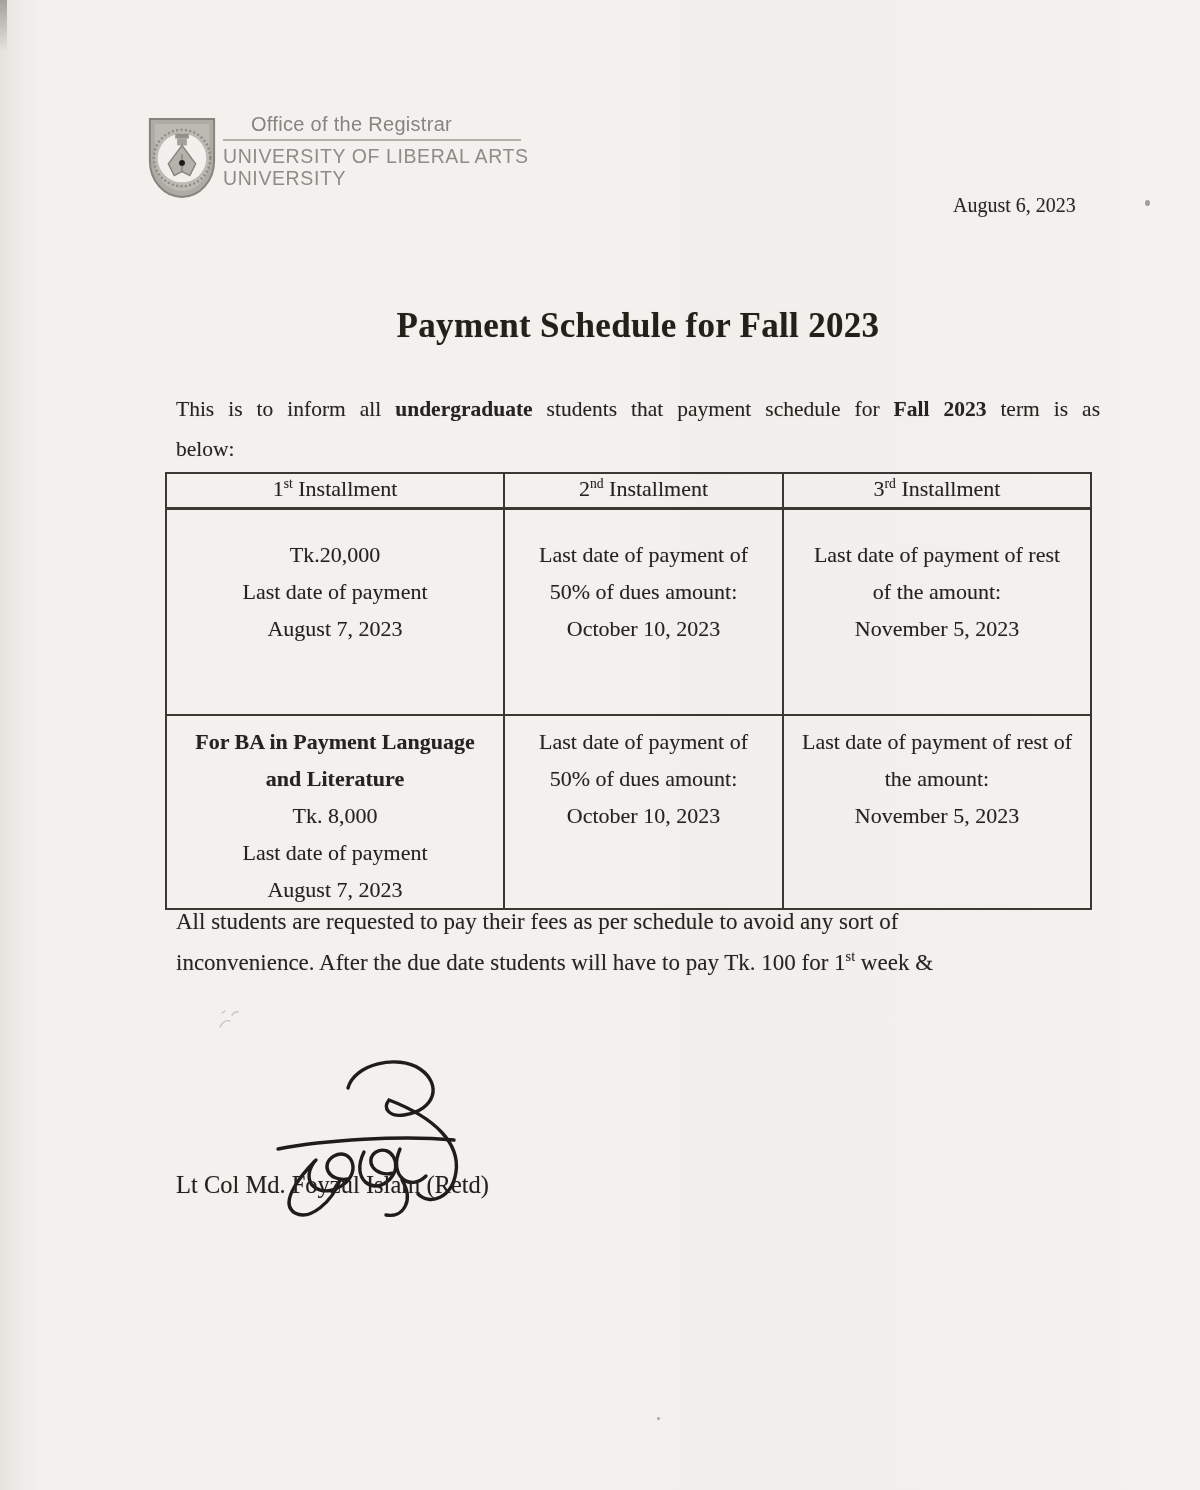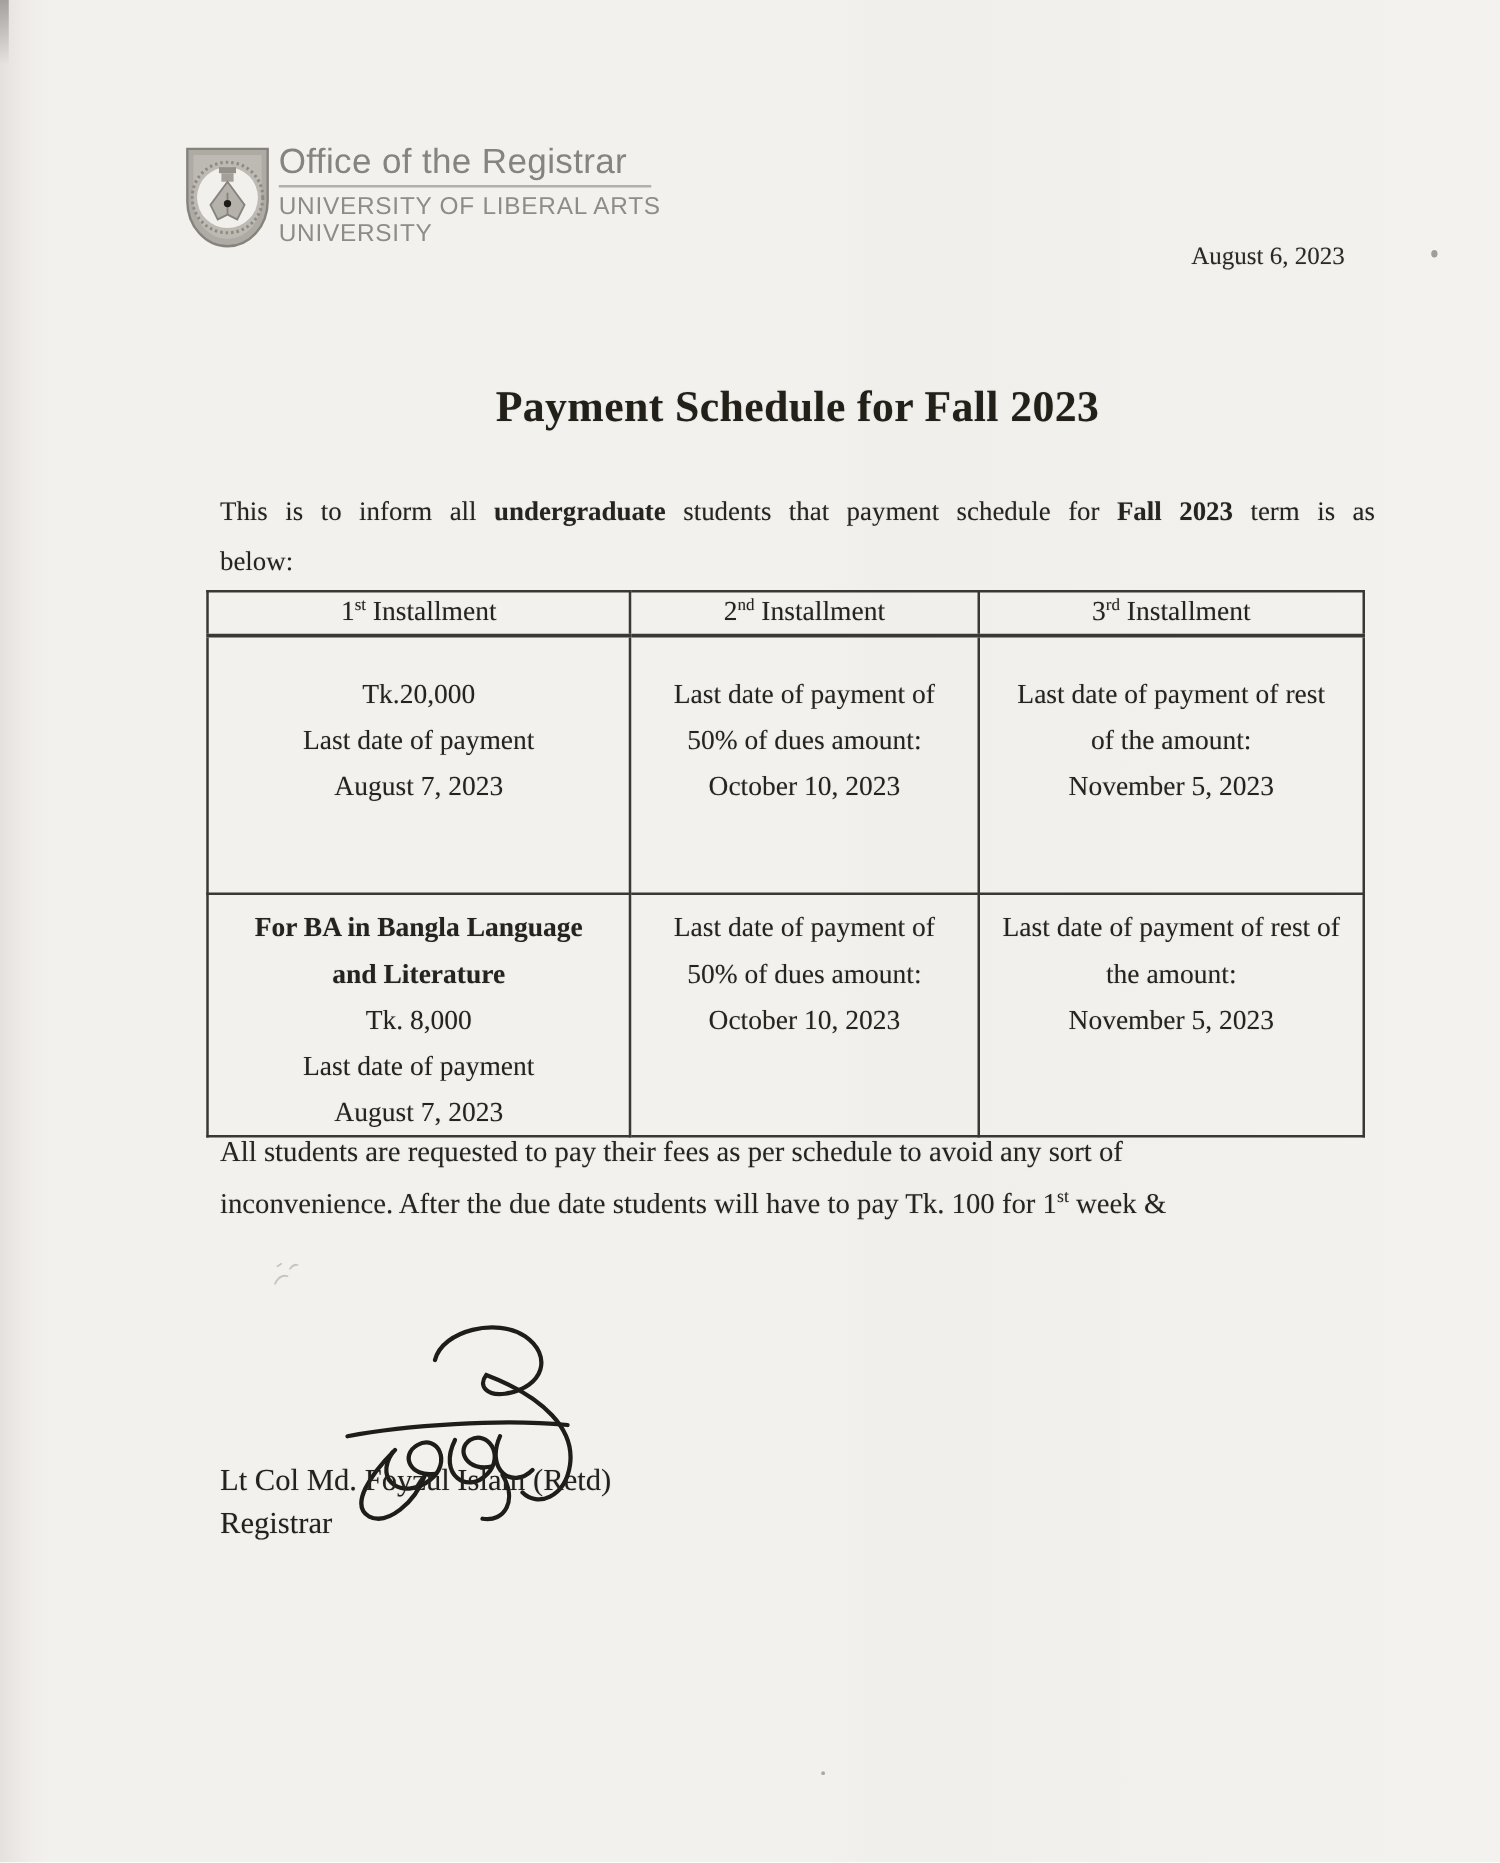--- a/index.html
+++ b/index.html
@@ -9,21 +9,21 @@
     background:linear-gradient(90deg,#e5e2de 0px,#efece9 22px,#f3f1ee 40px,#f3f1ee 660px,#f1efeb 700px,#f4f2ef 1200px);
     font-family:"Liberation Serif", serif;
     color:#262420;
     overflow:hidden;
   }
   .corner-sliver{position:absolute;left:0;top:0;width:7px;height:52px;
     background:linear-gradient(#6f6c66,rgba(110,108,102,0));opacity:.55;}
   
   .logo{position:absolute;left:145px;top:117px;width:74px;height:84px;}
   .hdr-text{position:absolute;left:223px;top:113px;color:#8d8a85;font-family:"Liberation Sans",sans-serif;}
-  .hdr-office{font-size:28px;letter-spacing:.3px;color:#878480;}
+  .hdr-office{font-size:20px;letter-spacing:.3px;color:#878480;margin-left:28px;}
   .hdr-rule{width:298px;height:2px;background:#b3b0aa;margin:3px 0 4px 0;}
   .hdr-univ{font-size:19.5px;letter-spacing:.6px;color:#8f8c87;line-height:22px;}
   .date{position:absolute;left:953px;top:194px;font-size:20px;color:#2a2824;}
   .speck{position:absolute;background:#8c8984;border-radius:50%;}
   .speck1{left:1145px;top:200px;width:5px;height:6px;opacity:.8;}
   .speck2{left:657px;top:1417px;width:3px;height:3px;opacity:.7;}
   .smudge{position:absolute;left:212px;top:1005px;width:40px;height:30px;opacity:.35;}
   
   .title{position:absolute;left:176px;width:924px;top:306px;text-align:center;
     font-size:35px;font-weight:bold;letter-spacing:.3px;color:#222018;}
@@ -107,21 +107,21 @@
         <div class="cellline">October 10, 2023</div>
       </td>
       <td>
         <div class="cellline">Last date of payment of rest</div>
         <div class="cellline">of the amount:</div>
         <div class="cellline">November 5, 2023</div>
       </td>
     </tr>
     <tr class="r2">
       <td>
-        <div class="cellline b">For BA in Bangla Language</div>
+        <div class="cellline b">For BA in Payment Language</div>
         <div class="cellline b">and Literature</div>
         <div class="cellline">Tk. 8,000</div>
         <div class="cellline">Last date of payment</div>
         <div class="cellline">August 7, 2023</div>
       </td>
       <td>
         <div class="cellline">Last date of payment of</div>
         <div class="cellline">50% of dues amount:</div>
         <div class="cellline">October 10, 2023</div>
       </td>
@@ -150,18 +150,17 @@
       <path d="M62,110 C46,134 72,148 92,132 C110,118 98,95 82,104 C68,112 76,130 96,127"></path>
       <path d="M112,100 C98,128 122,144 138,127 C152,112 138,92 124,100 C112,108 122,126 142,121"></path>
       <path d="M148,97 C136,124 158,140 174,124"></path>
       <path d="M64,108 C44,128 28,152 43,161 C58,169 80,150 88,128"></path>
       <path d="M150,128 C162,148 152,166 134,163"></path>
     </g>
   </svg>
 
   <div class="sig-block txtsoft">
     <div>Lt Col Md. Foyzul Islam (Retd)</div>
-    <div>Registrar</div>
   </div>
 
   <div class="speck speck2"></div>
 
 </div>
 
 </body></html>

